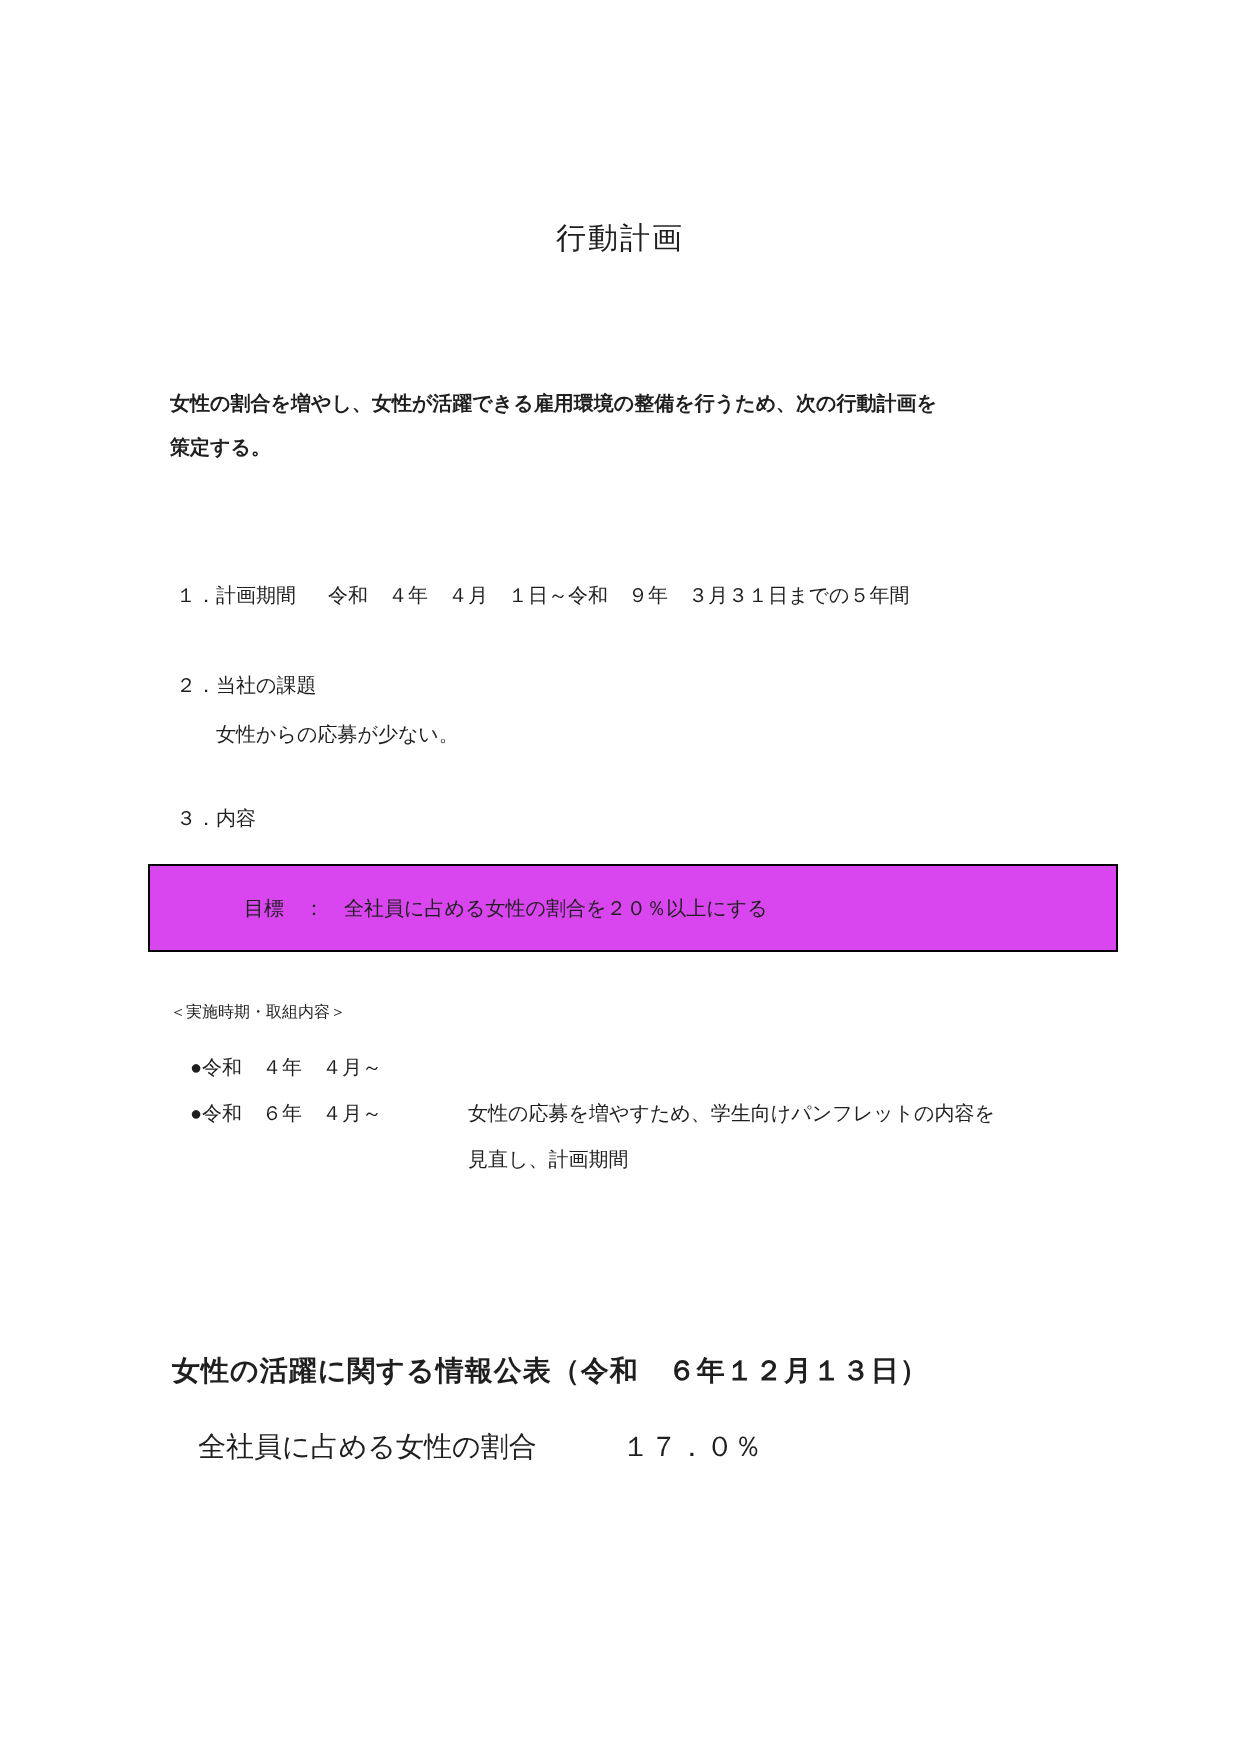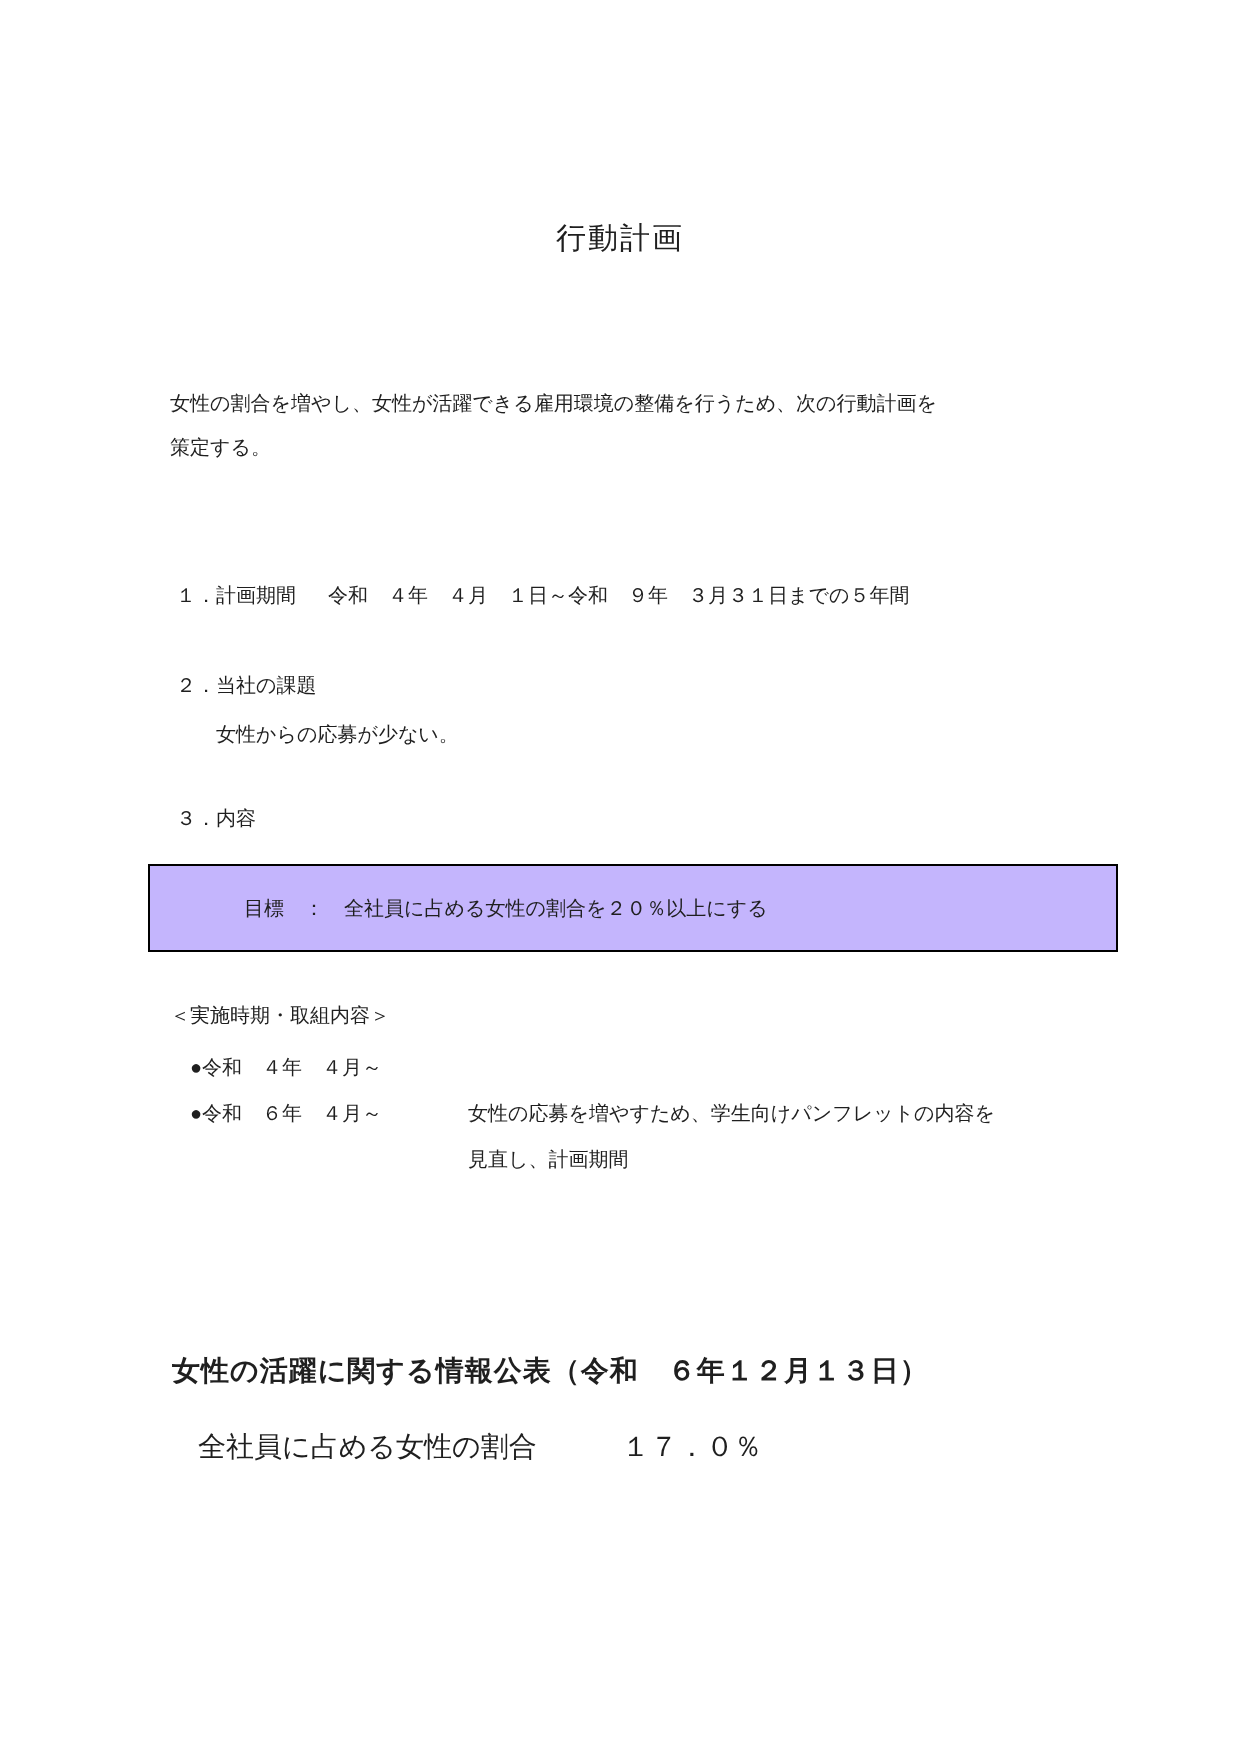--- a/index.html
+++ b/index.html
@@ -22,20 +22,21 @@
     font-size: 30px;
     font-weight: normal;
     letter-spacing: 2px;
   }
   .intro {
     position: absolute;
     top: 381px;
     left: 170px;
     font-size: 20px;
     line-height: 44px;
+    font-weight: bold;
   }
   .line20 { font-size: 20px; }
   .sec-plan-period {
     position: absolute;
     top: 582px;
     left: 176px;
     font-size: 20px;
     white-space: nowrap;
   }
   .sec-plan-period .value { margin-left: 32px; }
@@ -59,32 +60,32 @@
   }
   .goal-box {
     position: absolute;
     top: 864px;
     left: 148px;
     width: 970px;
     height: 88px;
     border: 2px solid #000000;
     display: flex;
     align-items: center;
-    background: #c4b5fd;
+    background: #d946ef;
   }
   .goal-box .goal-text {
     padding-left: 94px;
     font-size: 20px;
     white-space: nowrap;
   }
   .schedule-heading {
     position: absolute;
     top: 1002px;
     left: 170px;
-    font-size: 20px;
+    font-size: 16px;
     text-align: right;
   }
   .schedule {
     position: absolute;
     top: 1044px;
     left: 190px;
     font-size: 20px;
   }
   .srow { display: flex; align-items: flex-start; }
   .srow .period {

